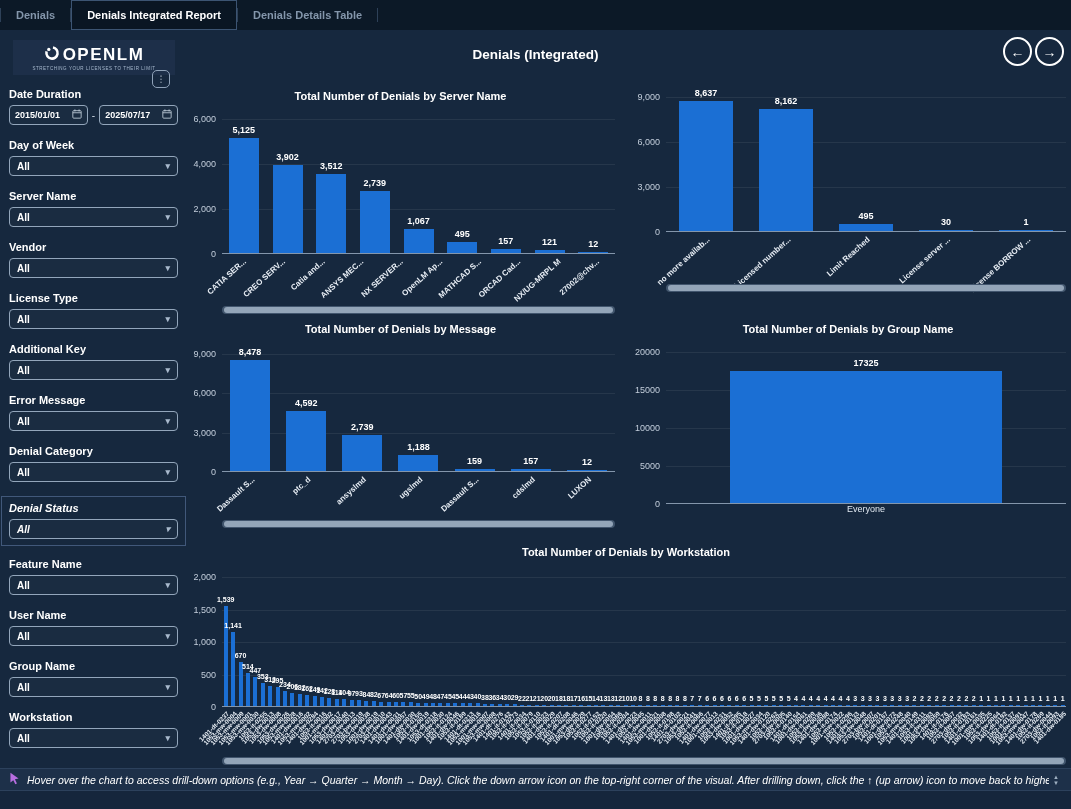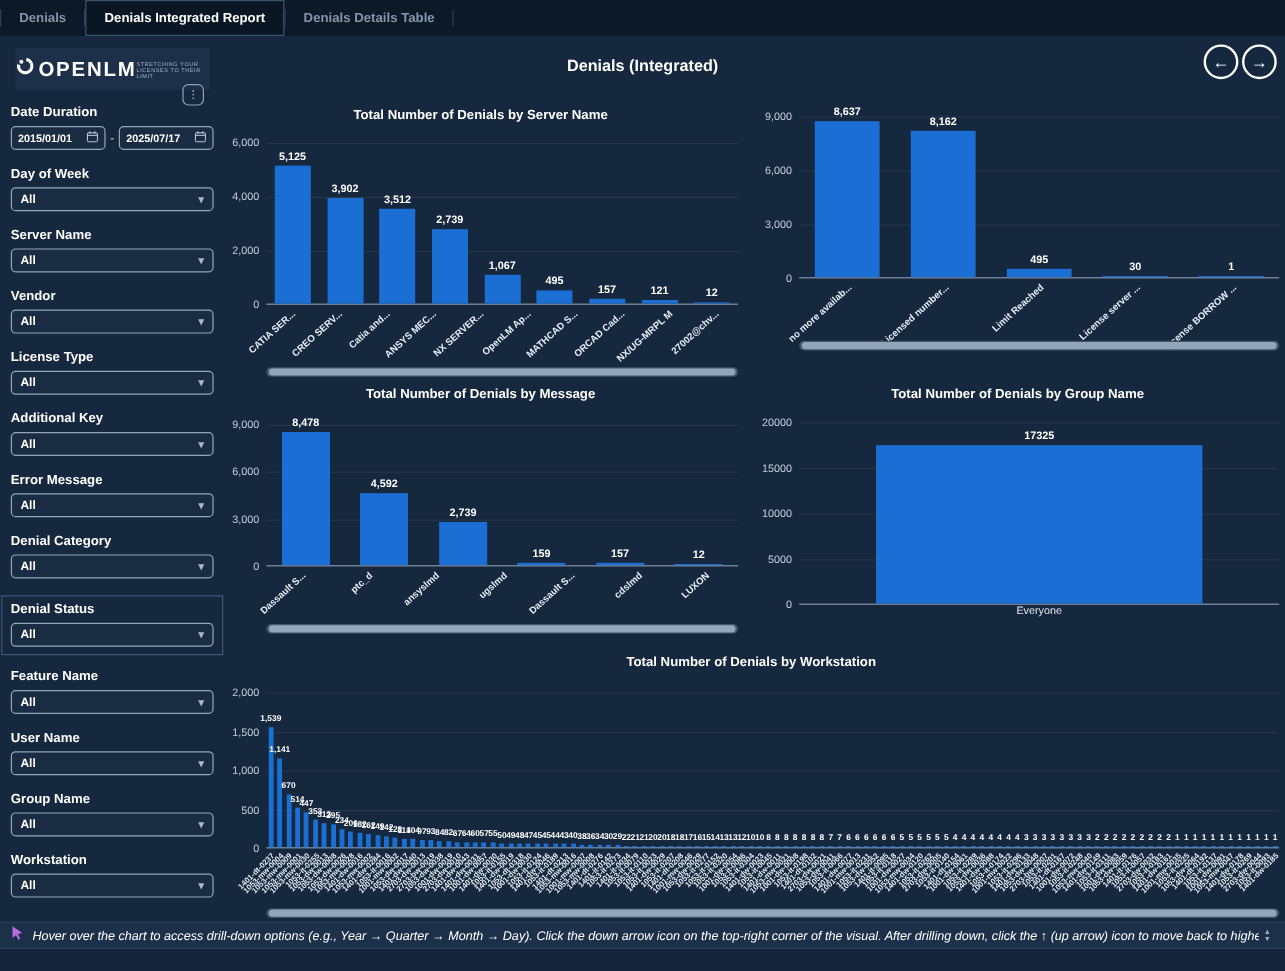--- a/index.html
+++ b/index.html
@@ -12,21 +12,21 @@
   
   .tabbar { position:absolute; top:0; left:0; right:0; height:30px; background:#0c1927;
     display:flex; align-items:stretch; }
   .tabsep { width:1px; background:#2e4158; margin:8px 0; }
   .tab { display:flex; align-items:center; padding:0 15px; font-size:11px; font-weight:bold;
     color:#8496ab; cursor:pointer; white-space:nowrap; }
   .tab.active { background:#0a1623; color:#fff; border:1px solid #3c5472; }
   
   .report { position:absolute; top:30px; left:0; width:1071px; height:738px; background:#16283e; }
   .logo-box { position:absolute; left:13px; top:10px; width:162px; height:35px; background:#1d2f49;
-    display:flex; flex-direction:row; align-items:center; justify-content:center; }
+    display:flex; flex-direction:column; align-items:center; justify-content:center; }
   .logo-line { display:flex; align-items:center; gap:3px; }
   .logo-text { font-size:17px; font-weight:bold; letter-spacing:1.5px; }
   .logo-tag { font-size:4.5px; color:#a8bacf; letter-spacing:.55px; margin-top:1px; }
   .page-title { position:absolute; left:0; right:0; top:17px; text-align:center;
     font-size:13.5px; font-weight:bold; }
   .nav { position:absolute; right:7px; top:7px; display:flex; gap:3px; }
   .nav-btn { width:29px; height:29px; border:2px solid #fff; border-radius:50%;
     background:transparent; color:#fff; font-size:14px; font-weight:bold;
     display:flex; align-items:center; justify-content:center; padding:0; cursor:pointer; }
   .kebab-btn { position:absolute; left:152px; top:40px; width:18px; height:18px;
@@ -38,21 +38,21 @@
   .flabel { font-size:11px; font-weight:bold; line-height:12px; margin-bottom:5px; }
   .dd { height:20px; border:1px solid #93a6bb; border-radius:4px; display:flex; align-items:center;
     justify-content:space-between; padding:0 7px; font-size:10px; font-weight:bold; cursor:pointer;
     background:rgba(255,255,255,0.02); }
   .dd .chev { color:#a9bacd; font-size:9px; }
   .dates { display:flex; align-items:center; gap:4px; }
   .date-input { flex:1; height:20px; border:1px solid #93a6bb; border-radius:4px; display:flex;
     align-items:center; justify-content:space-between; padding:0 5px; font-size:9px;
     font-weight:bold; cursor:text; background:rgba(255,255,255,0.02); }
   .date-sep { font-size:10px; color:#cfd9e4; }
-  .boxed-wrap { border:1px solid #41587a; padding:5px 7px 6px; margin:0 -8px 12px; }
+  .boxed-wrap { border:1px solid #41587a; padding:5px 7px 6px; margin:0 -8px 12px;font-style:italic; }
   .boxed-wrap .fgroup { margin-bottom:0; }
   
   .chart { position:absolute; }
   #chart-server       { left:186px; top:55px;  width:429px; height:230px; }
   #chart-error        { left:630px; top:55px;  width:436px; height:230px; }
   #chart-vendor       { left:186px; top:288px; width:429px; height:220px; }
   #chart-group        { left:630px; top:288px; width:436px; height:220px; }
   #chart-workstation  { left:186px; top:511px; width:880px; height:224px; }
   .chart-title { text-align:center; font-size:11px; font-weight:bold; height:22px; line-height:22px; }
   .chart-body { display:flex; }
@@ -393,20 +393,24 @@
               </div>
               <div class="slot">
                 <div class="bar" style="width: 40px; height: 60px; background: rgb(27, 111, 212);"></div>
                 <span class="bar-value" style="font-size: 9px; bottom: 63px;">4,592</span>
               </div>
               <div class="slot">
                 <div class="bar" style="width: 40px; height: 36px; background: rgb(27, 111, 212);"></div>
                 <span class="bar-value" style="font-size: 9px; bottom: 39px;">2,739</span>
               </div>
               <div class="slot">
+                <div class="bar" style="width: 40px; height: 16px; background: rgb(27, 111, 212);"></div>
+                <span class="bar-value" style="font-size: 9px; bottom: 19px;">1,188</span>
+              </div>
+              <div class="slot">
                 <div class="bar" style="width: 40px; height: 2px; background: rgb(27, 111, 212);"></div>
                 <span class="bar-value" style="font-size: 9px; bottom: 5px;">159</span>
               </div>
               <div class="slot">
                 <div class="bar" style="width: 40px; height: 2px; background: rgb(27, 111, 212);"></div>
                 <span class="bar-value" style="font-size: 9px; bottom: 5px;">157</span>
               </div>
               <div class="slot">
                 <div class="bar" style="width: 40px; height: 1px; background: rgb(27, 111, 212);"></div>
                 <span class="bar-value" style="font-size: 9px; bottom: 4px;">12</span>

